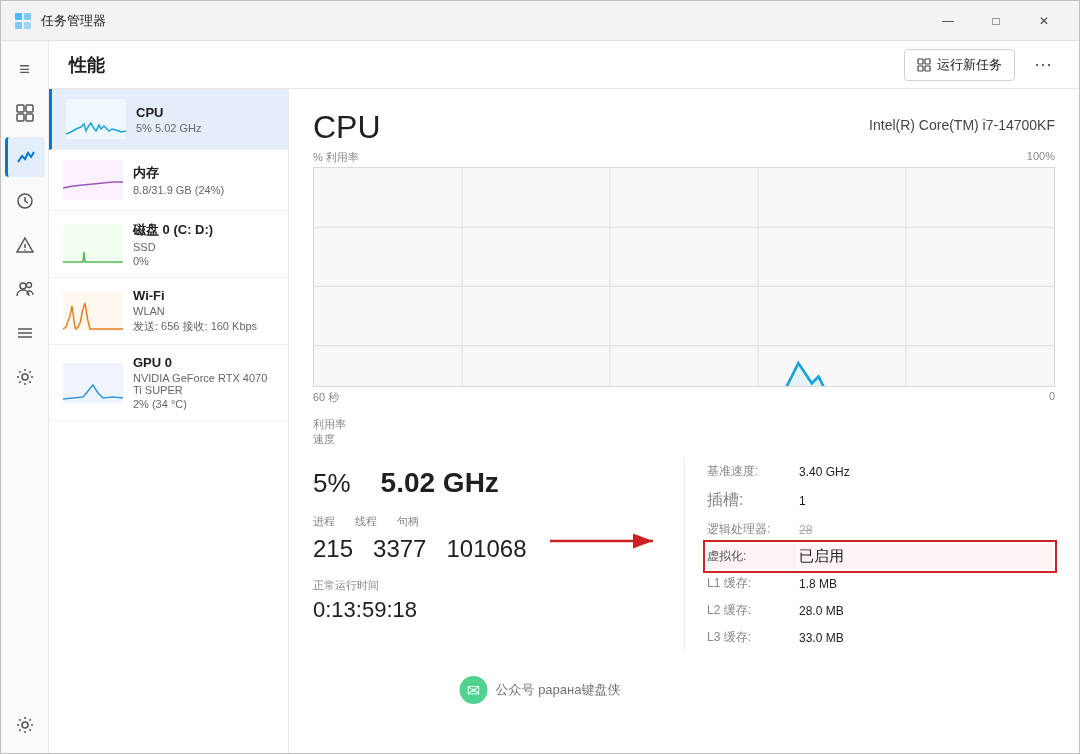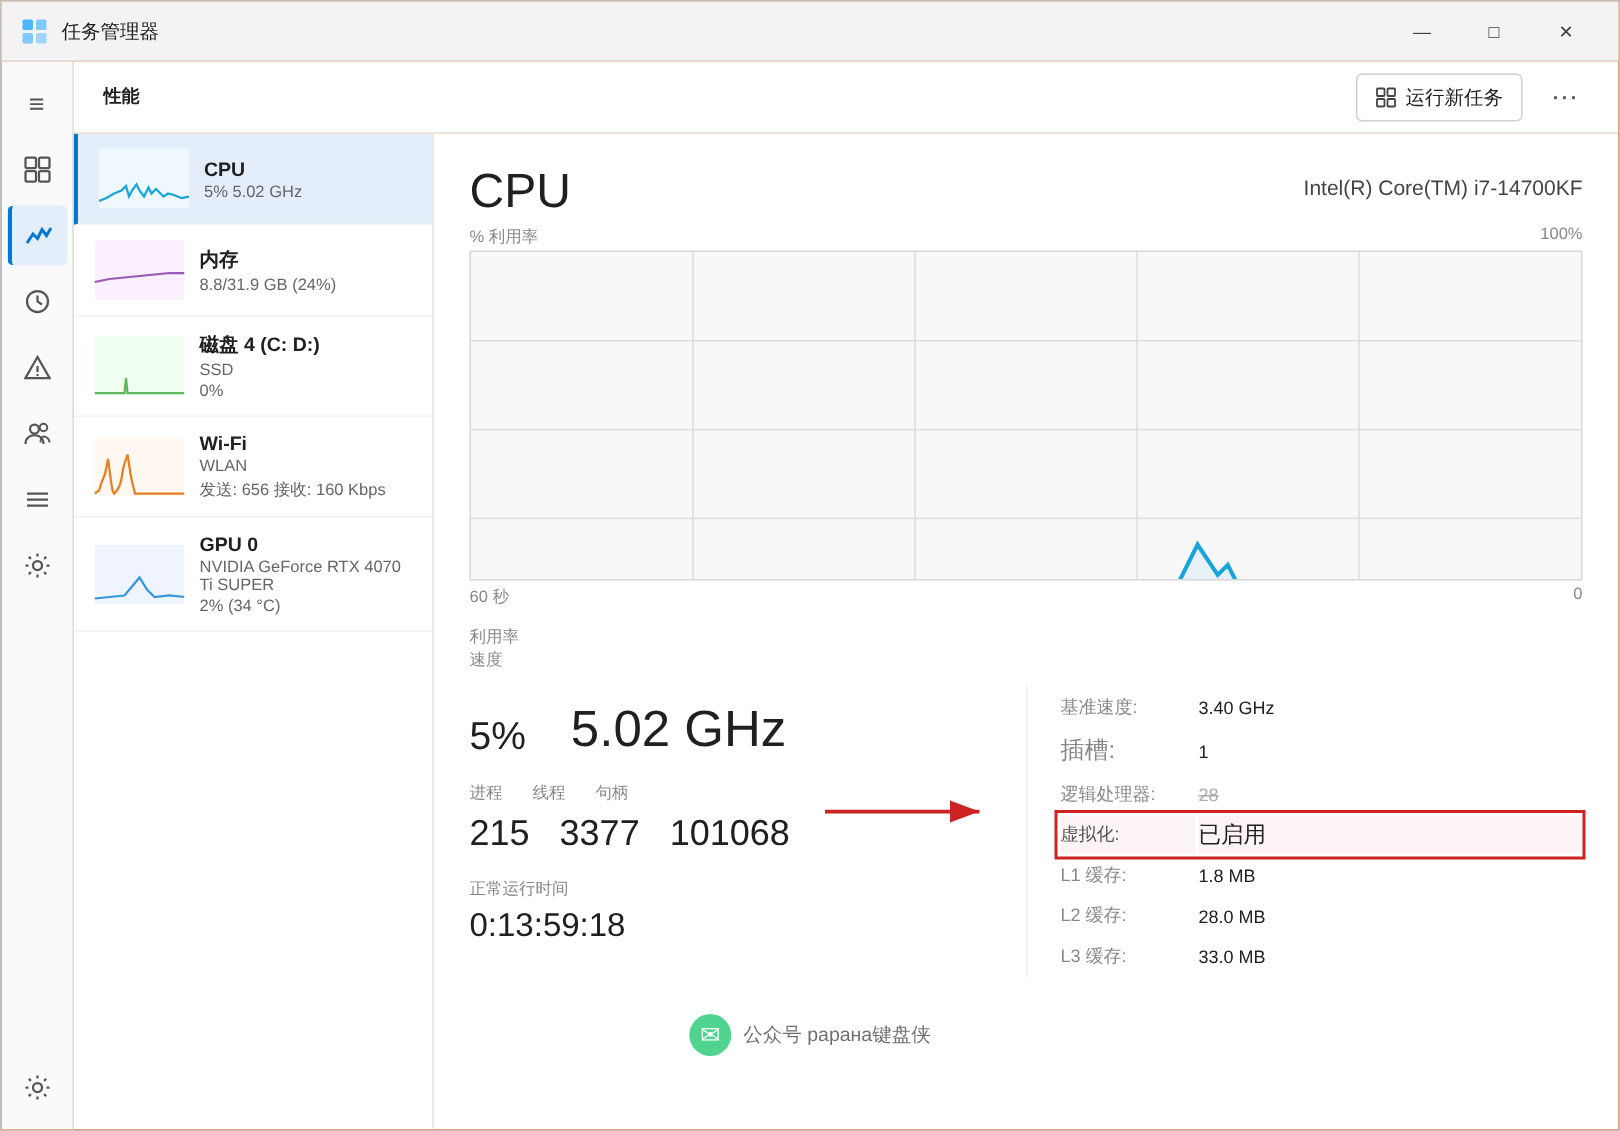--- a/index.html
+++ b/index.html
@@ -103,21 +103,21 @@
     
     .top-bar {
       height: 48px;
       display: flex;
       align-items: center;
       padding: 0 20px;
       border-bottom: 1px solid #e8e8e8;
       background: #fff;
     }
     .top-bar-title {
-      font-size: 12px;
+      font-size: 18px;
       font-weight: 600;
       color: #202020;
       flex: 1;
     }
     .top-bar-actions {
       display: flex;
       align-items: center;
       gap: 12px;
     }
     .run-task-btn {
@@ -403,21 +403,21 @@
               <div class="perf-item-sub">8.8/31.9 GB (24%)</div>
             </div>
           </div>
 
           <div class="perf-item">
             <svg class="perf-item-chart" viewBox="0 0 60 40" fill="none">
               <rect width="60" height="40" fill="#f0fff0" rx="2"></rect>
               <polyline points="0,38 20,38 21,28 22,38 40,38 60,38" stroke="#5cb85c" stroke-width="1.5" fill="none"></polyline>
             </svg>
             <div class="perf-item-info">
-              <div class="perf-item-name">磁盘 4 (C: D:)</div>
+              <div class="perf-item-name">磁盘 0 (C: D:)</div>
               <div class="perf-item-sub">SSD</div>
               <div class="perf-item-sub">0%</div>
             </div>
           </div>
 
           <div class="perf-item">
             <svg class="perf-item-chart" viewBox="0 0 60 40" fill="none">
               <rect width="60" height="40" fill="#fff8f0" rx="2"></rect>
               <polyline points="0,38 3,36 5,30 7,25 8,20 9,15 10,22 11,30 12,36 13,38 15,36 17,32 18,28 19,22 20,18 21,15 22,12 23,18 24,25 25,30 26,34 27,38 30,38 60,38" stroke="#e67e22" stroke-width="1.5" fill="none"></polyline>
             </svg>
@@ -485,21 +485,21 @@
                 <div class="stat-row">
                   <div class="stat-label">利用率</div>
                   <div class="stat-label">速度</div>
                 </div>
               </div>
               <div style="display:flex; gap:30px; margin-bottom:14px; align-items:flex-end;">
                 <div>
                   <span style="font-size:26px; font-weight:300; color:#202020;">5%</span>
                 </div>
                 <div>
-                  <span style="font-size:34px; font-weight:400; color:#202020;">5.02 GHz</span>
+                  <span style="font-size:28px; font-weight:700; color:#202020;">5.02 GHz</span>
                 </div>
               </div>
 
               <div style="display:flex; gap:20px; margin-bottom:6px;">
                 <div>
                   <span style="font-size:11px; color:#888;">进程</span>
                 </div>
                 <div>
                   <span style="font-size:11px; color:#888;">线程</span>
                 </div>

